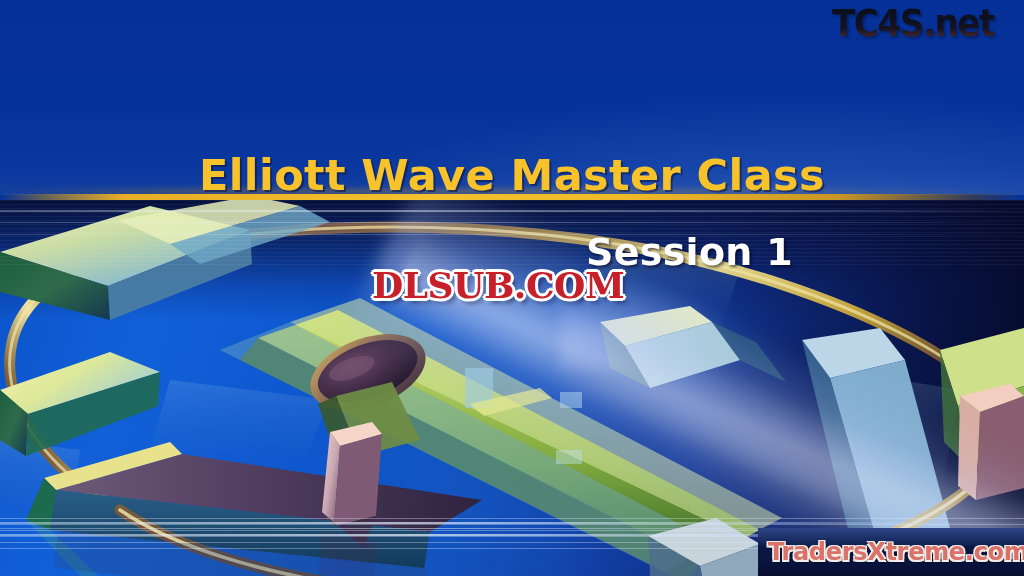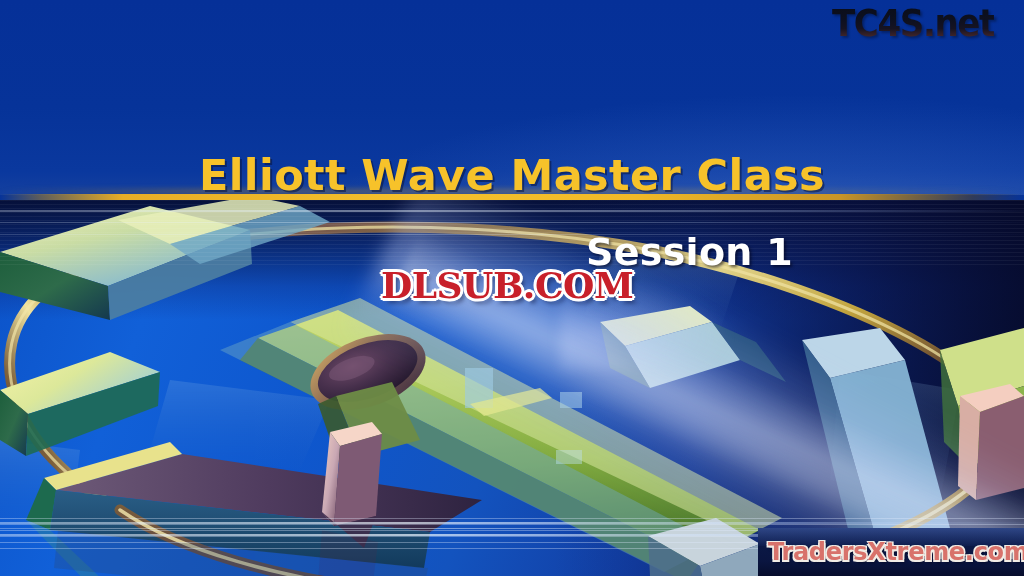--- a/index.html
+++ b/index.html
@@ -161,21 +161,20 @@
     letter-spacing:-0.5px;
     color:#C8202A;
     white-space:nowrap;
     -webkit-text-stroke:0px;
     text-shadow:
       -2px -2px 0 #FFFFFF,  2px -2px 0 #FFFFFF,
       -2px  2px 0 #FFFFFF,  2px  2px 0 #FFFFFF,
       -3px  0   0 #FFFFFF,  3px  0   0 #FFFFFF,
        0   -3px 0 #FFFFFF,  0    3px 0 #FFFFFF,
        4px  5px 4px rgba(0,0,30,.45);
-    margin-left: 9px;
   }
 
   .wm-tx-bar{
     position:absolute;left:758px;top:528px;width:266px;height:48px;
     background:linear-gradient(180deg,#0A1540 0%,#0B1946 30%,#0A1540 70%,#060D2C 100%);
     overflow:hidden;
   }
   .wm-tx-bar .sheen{
     position:absolute;left:0;top:0;width:266px;height:18px;
     background:linear-gradient(180deg,rgba(90,130,220,.45) 0%,rgba(40,70,150,.10) 100%);

